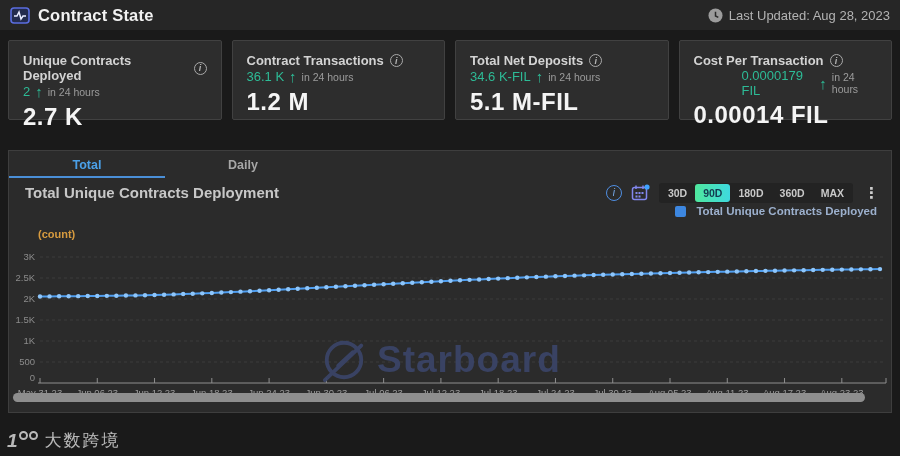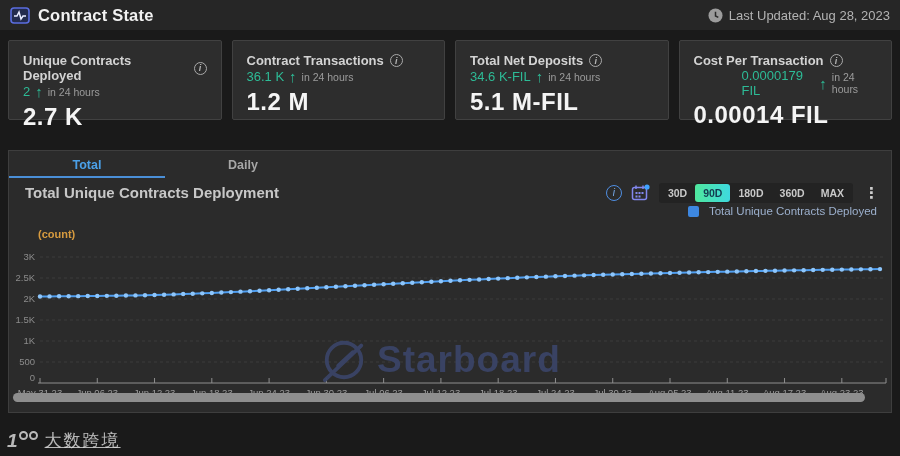--- a/index.html
+++ b/index.html
@@ -48,21 +48,21 @@
     justify-content:center; }
   .calendar-icon { width:19px; height:17px; }
   .range-group { display:flex; background:#232323; border-radius:3px; padding:1px; }
   .range-btn { padding:3px 8px; font-size:10.5px; font-weight:bold; color:#c9c9c9;
     border-radius:3px; cursor:pointer; }
   .range-btn.active { background:linear-gradient(90deg,#4fe79d,#3ed9df); color:#143a50; }
   .kebab-icon { font-size:15px; color:#cfcfcf; font-weight:bold; padding:0 2px;
     letter-spacing:0; line-height:1; }
   .legend-row { height:18px; text-align:right; padding-right:14px; font-size:11.5px;
     color:#9cb0cd; }
-  .legend-item { display:inline-flex; align-items:center; gap:10px; }
+  .legend-item { display:inline-flex; align-items:center; gap:10px;font-weight:bold; }
   .legend-swatch { width:11px; height:11px; border-radius:2px; background:#3d87e0;
     display:inline-block; }
 
   .chart-area { position:relative; height:180px; margin-top:2px; }
   #chart-svg { display:block; margin-left:1px; }
   svg text { font-family:"Liberation Sans","DejaVu Sans",sans-serif; }
 
   .watermark-center { position:absolute; left:312px; top:112px; display:flex;
     align-items:center; gap:10px; opacity:.95; pointer-events:none; }
   .watermark-text { font-size:37px; font-weight:bold; color:#3a4466; letter-spacing:1px; }
@@ -70,21 +70,21 @@
   .h-scrollbar { position:absolute; left:4px; bottom:3px; height:9px;
     width:calc(100% - 30px); background:#8e8e8e; border-radius:5px; }
 
   
   .site-watermark { position:absolute; left:7px; top:429px; display:flex;
     align-items:center; gap:7px; color:rgba(225,225,225,.8); z-index:5; }
   .site-logo { font-size:19px; font-weight:bold; font-style:italic; display:flex;
     align-items:flex-start; gap:1px; }
   .ring { width:9px; height:9px; border:2px solid rgba(225,225,225,.8);
     border-radius:50%; display:inline-block; margin-top:1px; }
-  .site-name { font-size:17px; letter-spacing:2px;text-decoration:underline; }
+  .site-name { font-size:17px; letter-spacing:2px; }
 </style>
 </head>
 <body>
 
 <div class="app-header">
   <svg class="app-icon" viewBox="0 0 20 17">
     <rect x="1" y="1" width="18" height="15" rx="3" fill="#232b4d" stroke="#5b6ee0" stroke-width="1.6"></rect>
     <polyline points="4,9 7,9 9,5 11,12 13,9 16,9" fill="none" stroke="#e8ecff" stroke-width="1.5"></polyline>
   </svg>
   <div class="app-title">Contract State</div>

